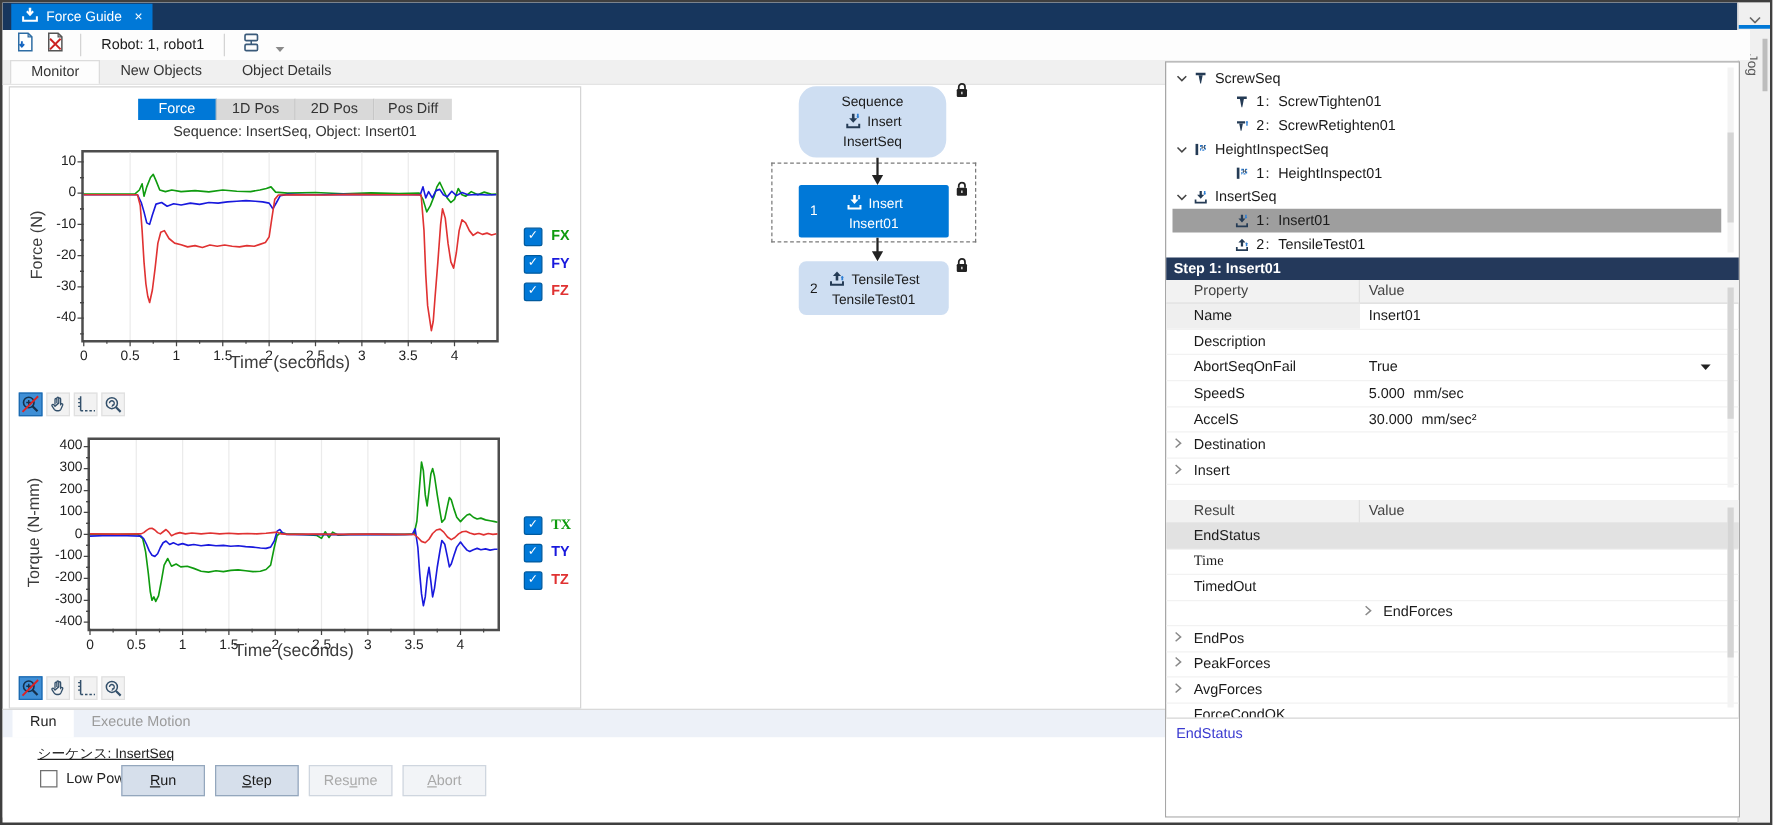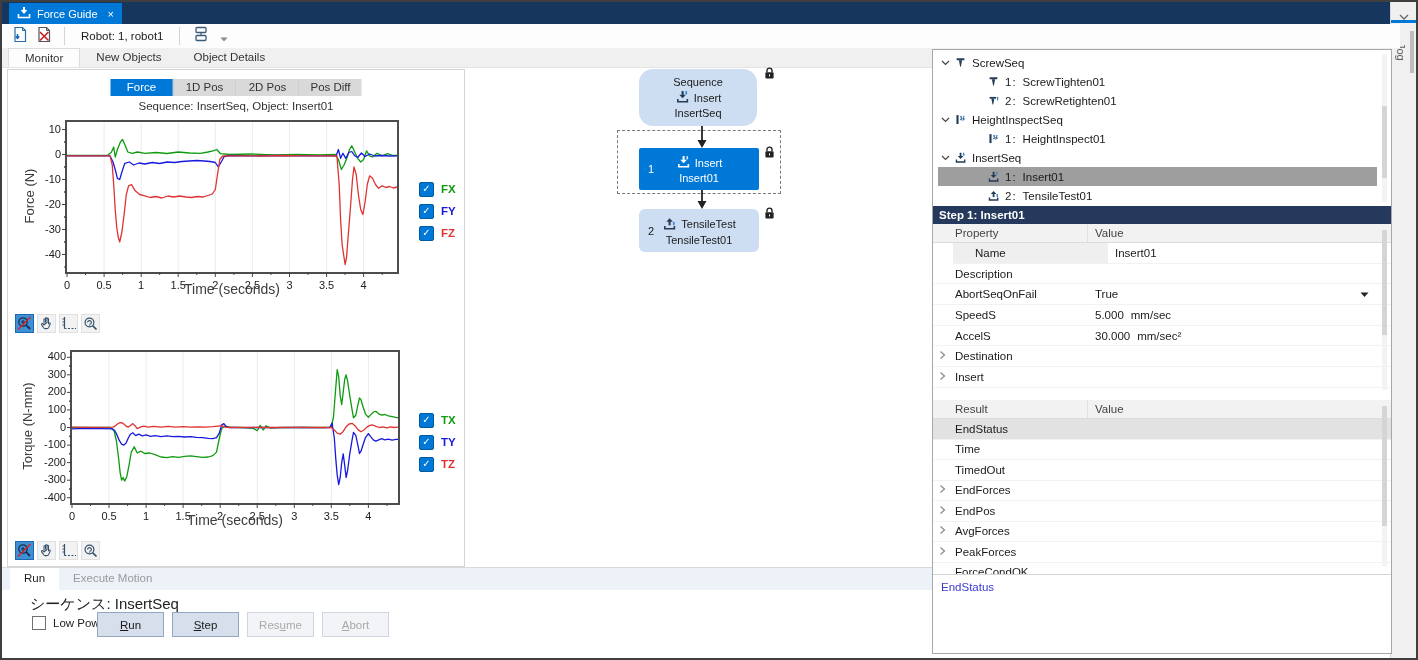--- a/index.html
+++ b/index.html
@@ -65,21 +65,21 @@
   .flow-node.sel .flow-idx{color:#fff;}
   .flow-lock{position:absolute;pointer-events:none;}
   .flow-arrow{position:absolute;pointer-events:none;}
   #flow-dash{position:absolute;border:1px dashed #7a7a7a;pointer-events:none;}
   
   #run-strip{position:absolute;left:0;top:565px;width:930px;height:23px;background:#edf1f8;border-top:1px solid #d9d9d9;box-sizing:border-box;display:flex;padding-left:8px;}
   .run-tab{font-size:11.5px;padding:4px 14px 0 14px;color:#222;}
   .run-tab.active{background:#fff;}
   .run-tab.disabled{color:#9b9b9b;}
   #run-area{position:absolute;left:0;top:588px;width:930px;height:64px;background:#fff;}
-  #seq-label{position:absolute;left:28px;top:5px;font-size:15px;color:#222;}
+  #seq-label{position:absolute;left:28px;top:5px;font-size:11px;color:#222;text-decoration:underline;}
   #low-power{position:absolute;left:30px;top:26px;display:flex;align-items:center;gap:7px;}
   #lp-box{width:14px;height:14px;background:#fff;border:1px solid #707070;box-sizing:border-box;}
   #low-power span.lbl{font-size:11.5px;color:#222;}
   #run-buttons{position:absolute;left:95px;top:22px;display:flex;gap:8px;}
   .btn{width:67px;height:25px;font-size:11.5px;font-family:"Liberation Sans",sans-serif;background:#d6dfeb;border:1px solid #94a7bd;color:#1a1a1a;}
   .btn.disabled{background:#f2f4f7;border-color:#cfd6df;color:#a9a9a9;}
   
   #right-panel{position:absolute;left:930px;top:47px;width:460px;height:605px;background:#fff;border:1px solid #a7a7a7;box-sizing:border-box;}
   #tree{position:absolute;left:0;top:0;width:458px;height:156px;overflow:hidden;}
   .tree-row{position:relative;height:19px;display:flex;align-items:center;font-size:11.5px;color:#1a1a1a;margin:0 14px 0 5px;}
@@ -364,21 +364,21 @@
         <span class="ytick" style="left: -44px; top: 68.5px;">0</span>
         <span class="ytick" style="left: -44px; top: 86.0581px;">-100</span>
         <span class="ytick" style="left: -44px; top: 103.616px;">-200</span>
         <span class="ytick" style="left: -44px; top: 121.174px;">-300</span>
         <span class="ytick" style="left: -44px; top: 138.733px;">-400</span>
       </div>
     <div class="xlabel" id="xlabel1">Time (seconds)</div>
     <div class="legend" id="legend1">
         <div class="legend-row">
           <span class="cbx">✓</span>
-          <span class="legend-label" style="color: rgb(15, 155, 15);">TX</span>
+          <span class="legend-label" style="color: rgb(15, 155, 15); font-family: Liberation Serif, serif;">TX</span>
         </div>
         <div class="legend-row">
           <span class="cbx">✓</span>
           <span class="legend-label" style="color: rgb(25, 25, 221);">TY</span>
         </div>
         <div class="legend-row">
           <span class="cbx">✓</span>
           <span class="legend-label" style="color: rgb(224, 50, 50);">TZ</span>
         </div>
       </div>
@@ -617,21 +617,21 @@
       </div>
     <div class="scrollbar" style="left:449px;top:4px;height:148px;">
         <div class="scroll-thumb" style="top:52px;height:72px;"></div>
       </div>
     <div id="step-header">Step 1: Insert01</div>
     <div class="grid" id="prop-grid">
         <div class="grid-header">
           <div class="grid-col1">Property</div>
           <div class="grid-col2">Value</div>
         </div>
-        <div class="grid-row sel-name" style="height: 19.7px; margin-left: 20px;">
+        <div class="grid-row sel-name" style="height: 19.7px;">
           <div class="name-cell">
             <span>Name</span>
           </div>
           <div class="val-cell">
             <span>Insert01</span>
           </div>
         </div>
         <div class="grid-row" style="height: 19.7px;">
           <div class="name-cell">
             <span>Description</span>
@@ -693,33 +693,33 @@
         <div class="grid-header">
           <div class="grid-col1">Result</div>
           <div class="grid-col2">Value</div>
         </div>
         <div class="grid-row sel-row" style="height: 19.5px;">
           <div class="name-cell">
             <span>EndStatus</span>
           </div>
           <div class="val-cell"></div>
         </div>
+        <div class="grid-row" style="height: 19.5px; font-family: Liberation Serif, serif;">
+          <div class="name-cell">
+            <span>Time</span>
+          </div>
+          <div class="val-cell"></div>
+        </div>
         <div class="grid-row" style="height: 19.5px;">
           <div class="name-cell">
-            <span>Time</span>
-          </div>
-          <div class="val-cell"></div>
-        </div>
-        <div class="grid-row" style="height: 19.5px;">
-          <div class="name-cell">
             <span>TimedOut</span>
           </div>
           <div class="val-cell"></div>
         </div>
-        <div class="grid-row" style="height: 19.5px;">
+        <div class="grid-row" style="height: 19.5px; flex-direction: column;">
           <div class="name-cell">
             <span class="exp"><svg width="7" height="10">
                 <path d="M1.5 1.5 5.5 5 1.5 8.5" fill="none" stroke="#8a8a8a" stroke-width="1.2"></path>
               </svg></span>
             <span>EndForces</span>
           </div>
           <div class="val-cell"></div>
         </div>
         <div class="grid-row" style="height: 19.5px;">
           <div class="name-cell">
@@ -728,30 +728,30 @@
               </svg></span>
             <span>EndPos</span>
           </div>
           <div class="val-cell"></div>
         </div>
         <div class="grid-row" style="height: 19.5px;">
           <div class="name-cell">
             <span class="exp"><svg width="7" height="10">
                 <path d="M1.5 1.5 5.5 5 1.5 8.5" fill="none" stroke="#8a8a8a" stroke-width="1.2"></path>
               </svg></span>
-            <span>AvgForces</span>
+            <span>PeakForces</span>
           </div>
           <div class="val-cell"></div>
         </div>
         <div class="grid-row" style="height: 19.5px;">
           <div class="name-cell">
             <span class="exp"><svg width="7" height="10">
                 <path d="M1.5 1.5 5.5 5 1.5 8.5" fill="none" stroke="#8a8a8a" stroke-width="1.2"></path>
               </svg></span>
-            <span>PeakForces</span>
+            <span>AvgForces</span>
           </div>
           <div class="val-cell"></div>
         </div>
         <div class="grid-row" style="height: 19.5px;">
           <div class="name-cell">
             <span>ForceCondOK</span>
           </div>
           <div class="val-cell"></div>
         </div>
       </div>

